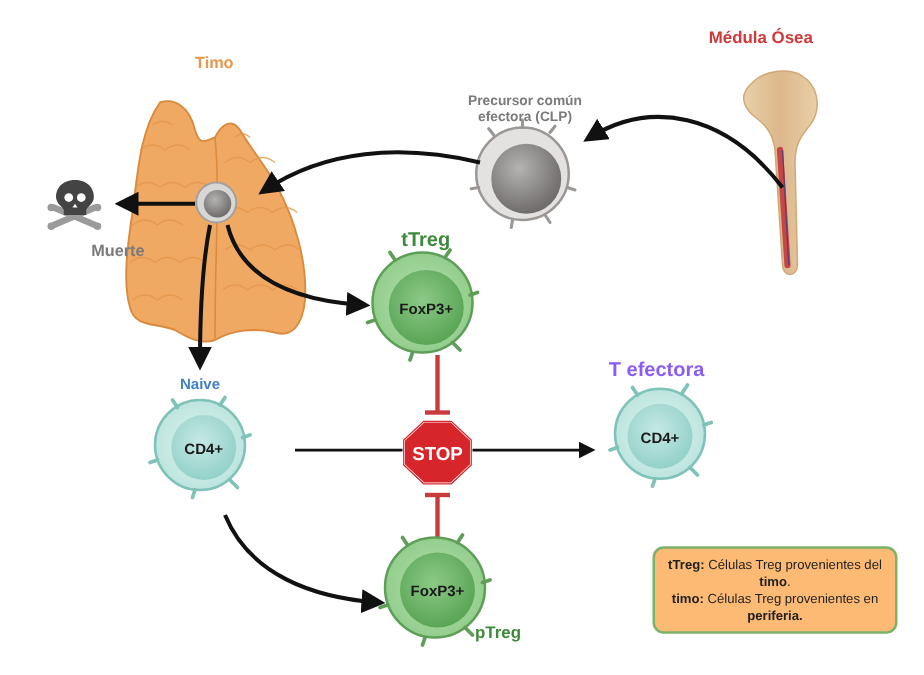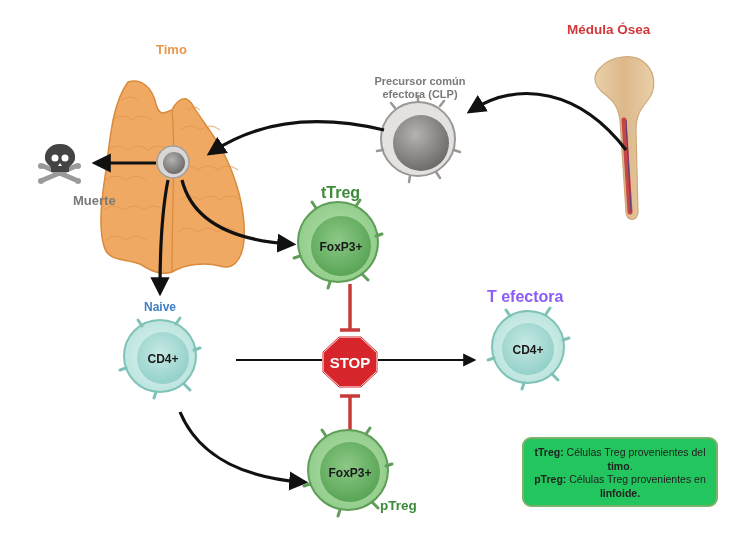--- a/index.html
+++ b/index.html
@@ -3,21 +3,21 @@
 <meta charset="utf-8">
 <style>
   html, body { margin:0; padding:0; background:#ffffff; }
   body { width:739px; height:540px; position:relative; overflow:hidden; font-family:"Liberation Sans", sans-serif; }
   .abs { position:absolute; }
   .lbl { font-weight:bold; white-space:nowrap; }
   #diagram { position:absolute; left:0; top:0; }
   .cell-label { font-family:"Liberation Sans", sans-serif; font-weight:bold; fill:#1a1a1a; }
   .legend-box {
     position:absolute; left:522px; top:437px; width:196px; height:70px;
-    background:#22c55e; border:2px solid #7cb36a; border-radius:9px;
+    background:#fdba74; border:2px solid #7cb36a; border-radius:9px;
     font-size:10.5px; color:#222; text-align:center; line-height:13.5px;
     box-sizing:border-box; padding-top:7px;
   }
   .legend-box b { font-weight:bold; }
 </style>
 </head>
 <body>
 
 <svg id="diagram" width="739" height="540" viewBox="0 0 739 540">
   <defs>
@@ -200,16 +200,16 @@
 <div class="abs lbl" style="left:144px; top:300px; font-size:12px; color:#3f7fc4;">Naive</div>
 <div class="abs lbl" style="left:487px; top:288px; font-size:16px; color:#8b5cf6;">T efectora</div>
 <div class="abs lbl" style="left:380px; top:498px; font-size:13.5px; color:#3c8a3a;">pTreg</div>
 
 <div class="legend-box">
   <div>
     <b>tTreg:</b><span> Células Treg provenientes del</span><br>
     <b>timo</b><span>.</span>
   </div>
   <div>
-    <b>pTreg:</b><span> Células Treg provenientes en</span><br>
-    <b>linfoide.</b>
+    <b>timo:</b><span> Células Treg provenientes en</span><br>
+    <b>periferia.</b>
   </div>
 </div>
 
 </body></html>

